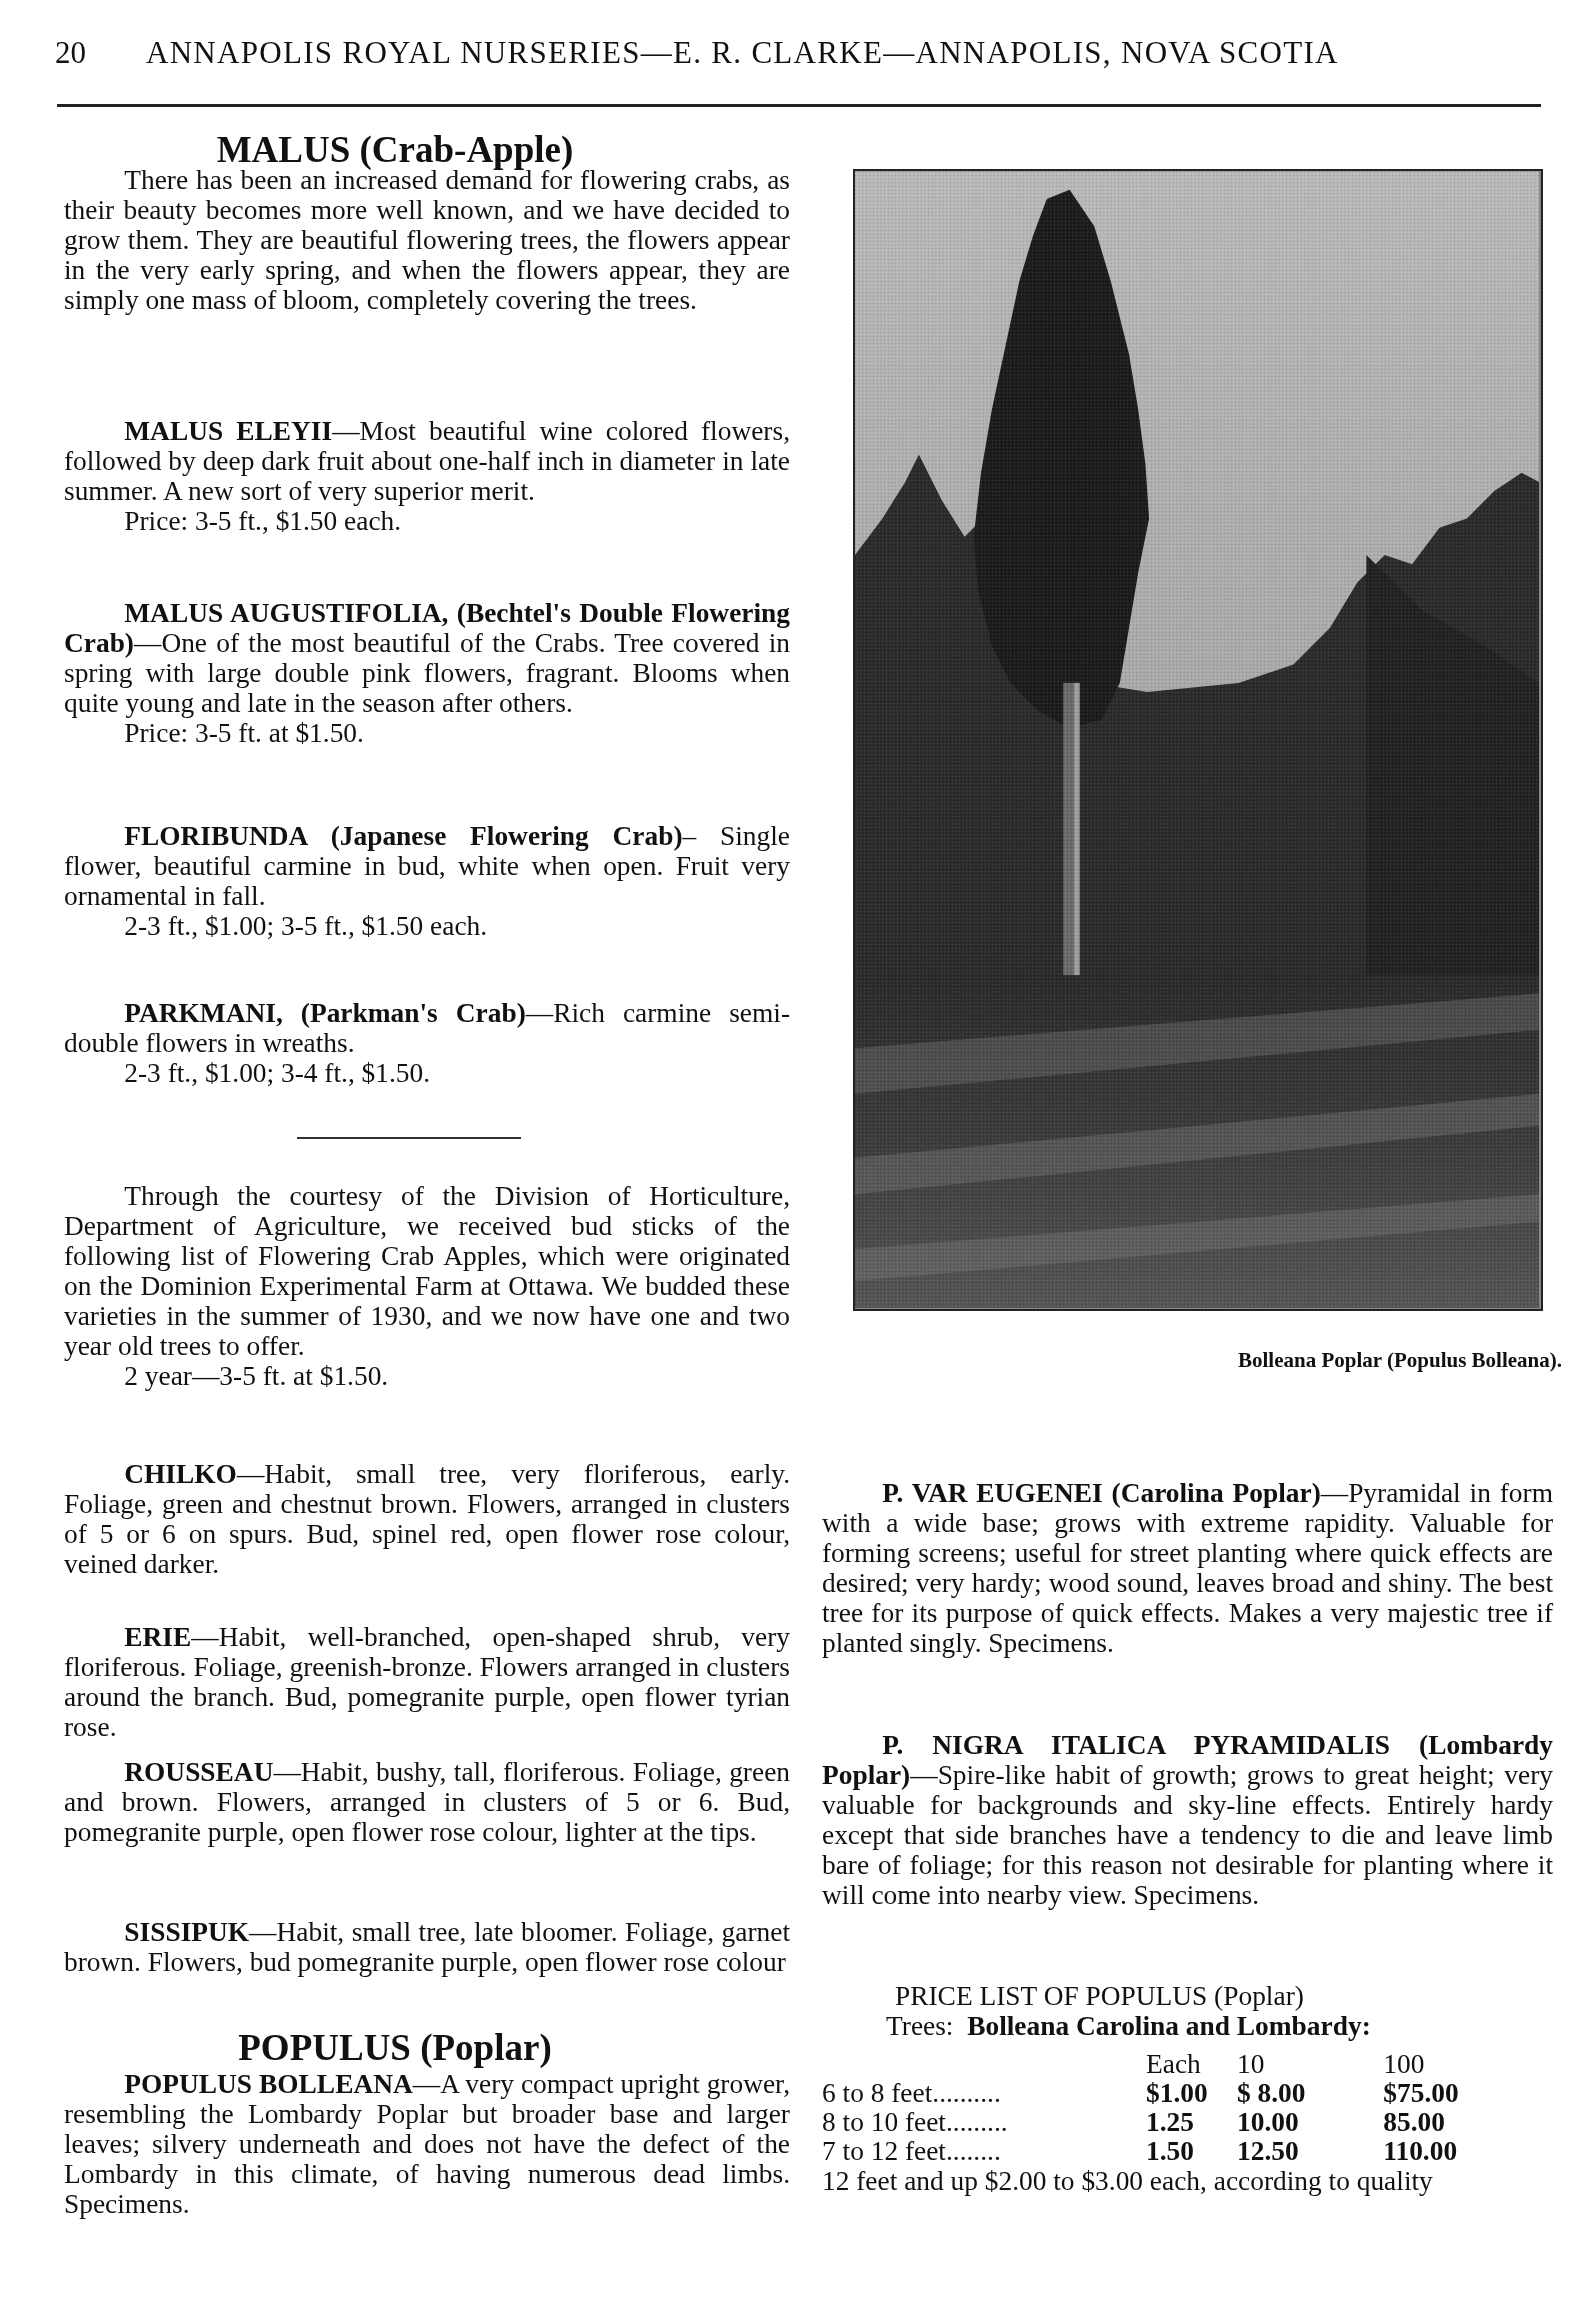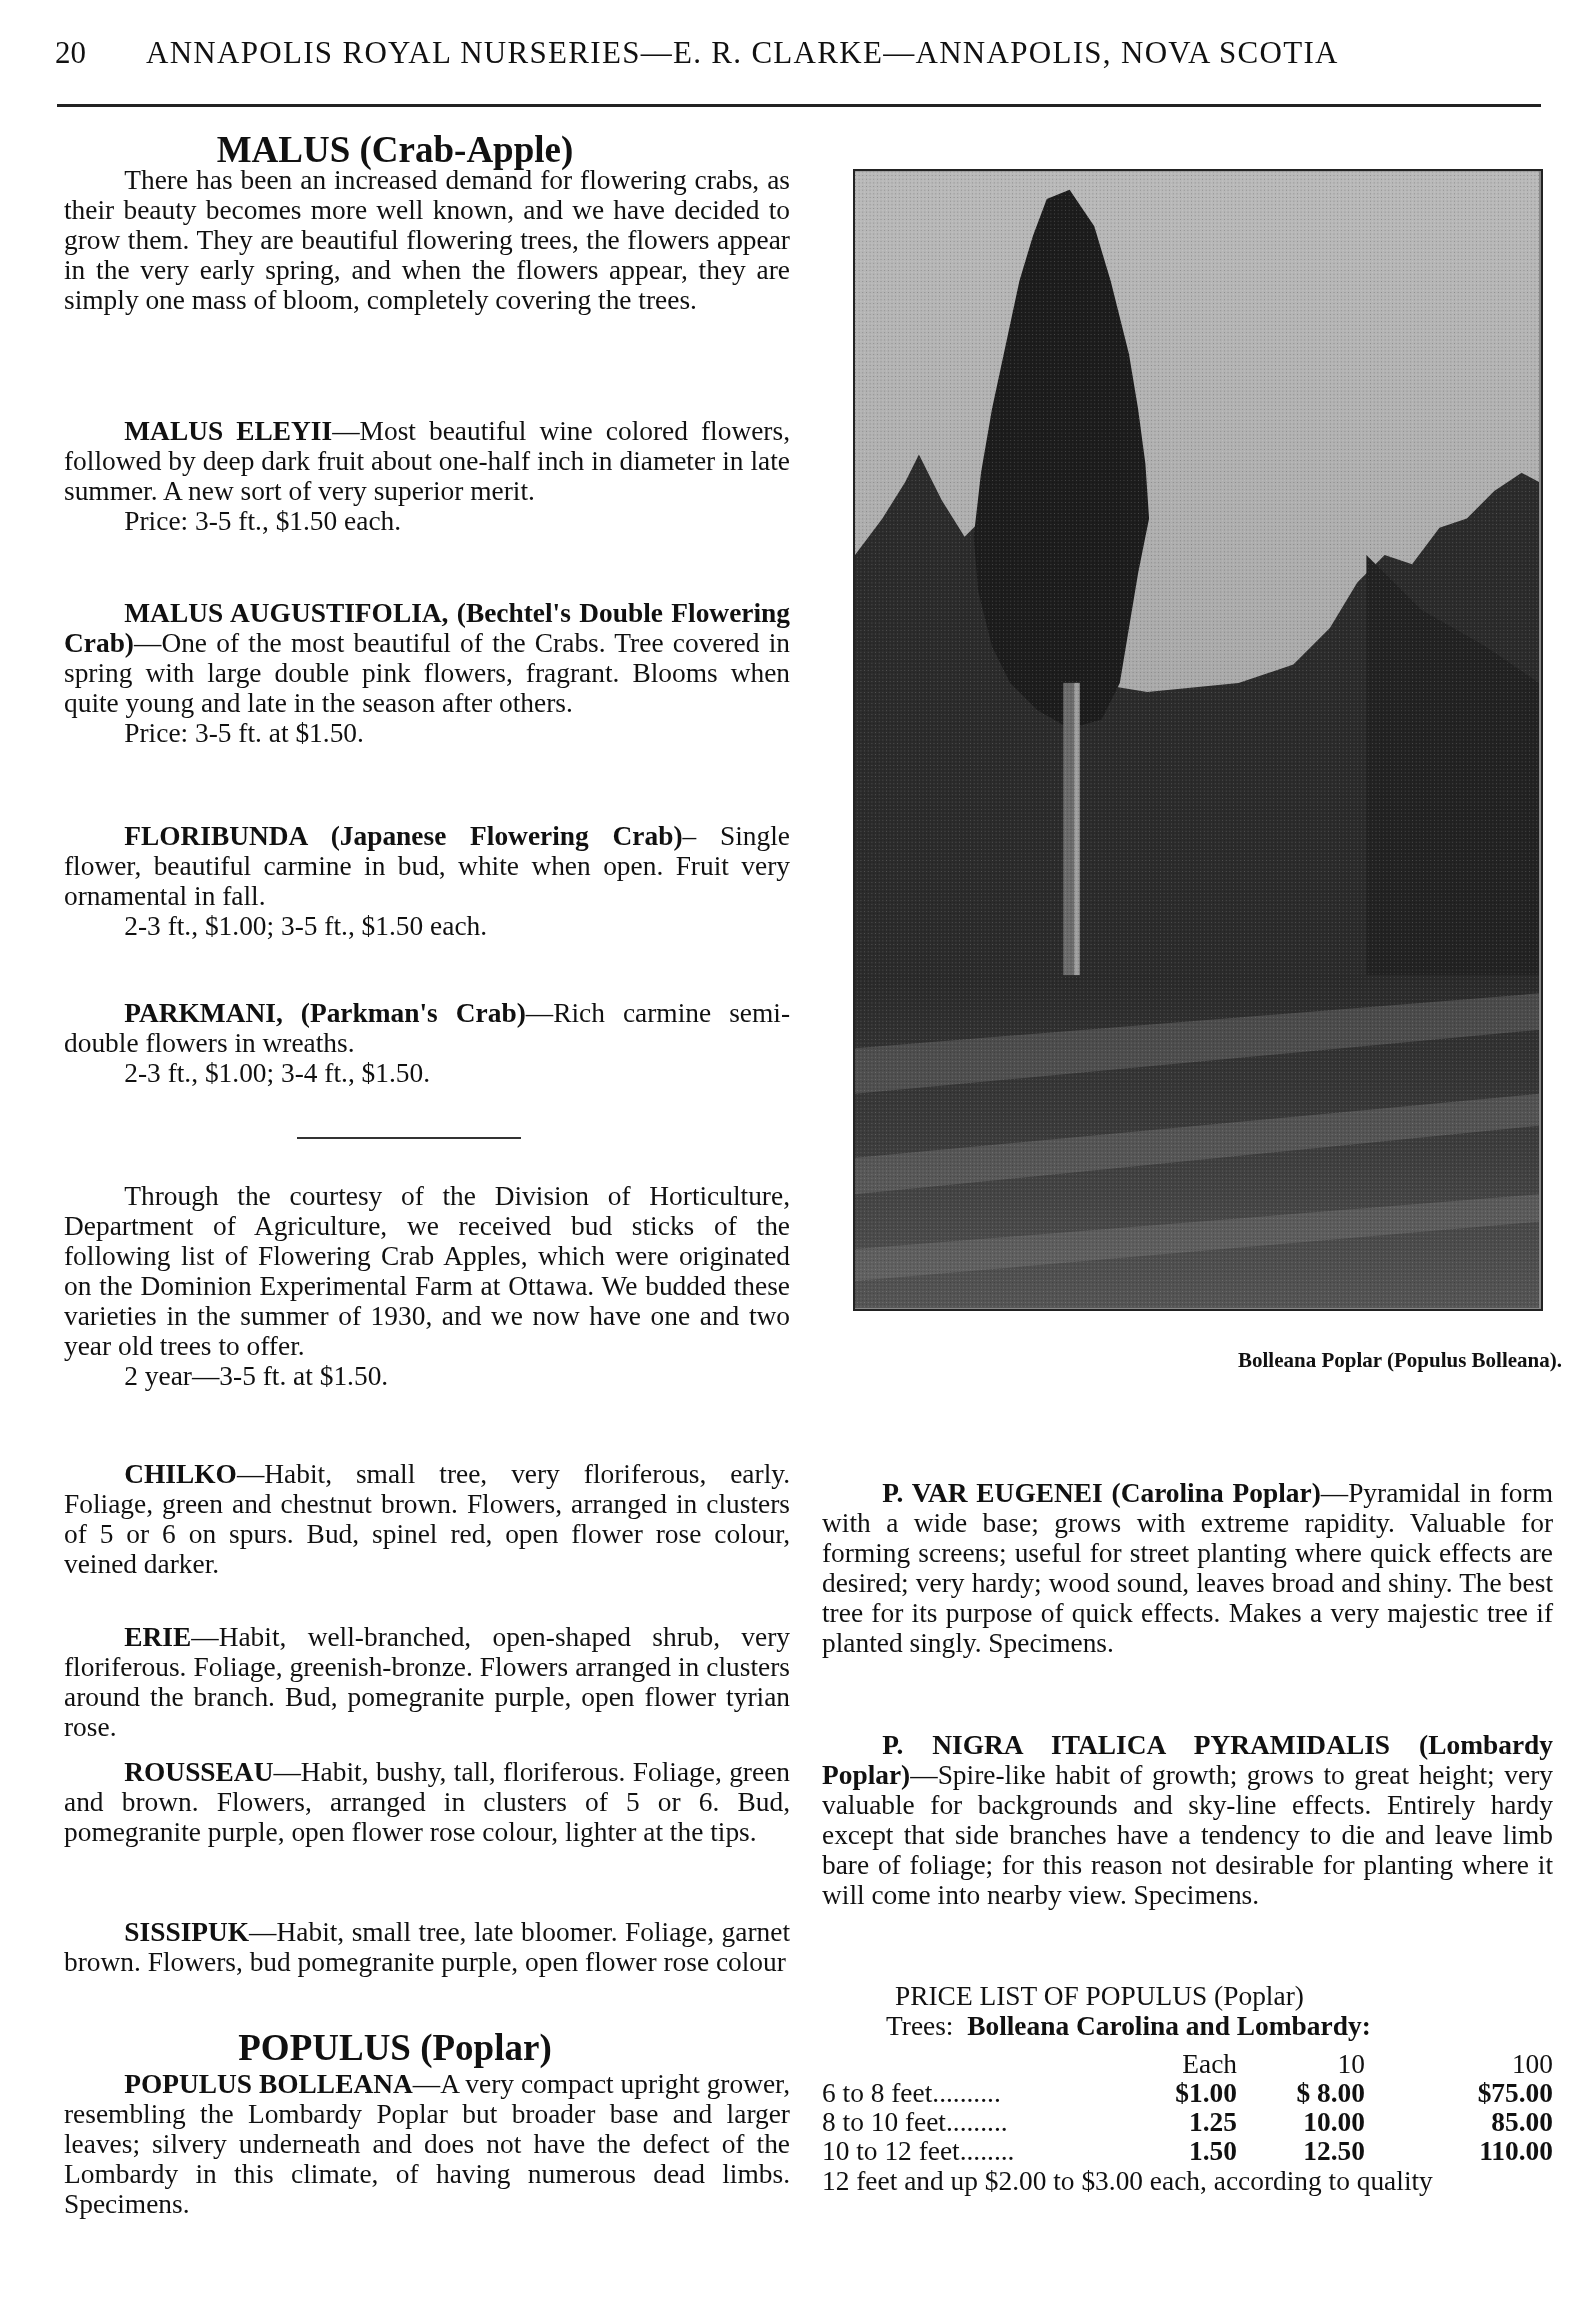--- a/index.html
+++ b/index.html
@@ -23,21 +23,21 @@
 
   .short-rule { left: 297px; top: 1137px; width: 224px; height: 1.8px; background: #333; }
 
   .photo { left: 853px; top: 169px; width: 690px; height: 1142px; border: 2.7px solid #222; box-sizing: border-box;
            background: #888; overflow: hidden; }
   .caption { left: 822px; top: 1348px; width: 740px; text-align: right; font-size: 20px; line-height: 24px; font-weight: bold; }
   .caption .c1 { font-size: 21px; }
 
   table.prices { border-collapse: collapse; font-size: 27.4px; }
   table.prices td { padding: 0; line-height: 29px; white-space: nowrap; }
-  table.prices td.num { text-align: right; }
+  table.prices td.num { }
 </style>
 </head>
 <body>
 
 <div class="abs page-no">20</div>
 <div class="abs running-head">ANNAPOLIS ROYAL NURSERIES—E. R. CLARKE—ANNAPOLIS, NOVA SCOTIA</div>
 <div class="abs head-rule"></div>
 
 <div class="abs col left" style="top:135px;">
   <p class="section-title" style="padding-right:64px;">MALUS (Crab-Apple)</p>
@@ -154,21 +154,21 @@
       <td class="num b" style="padding-right:18.3px;">$ 8.00</td>
       <td class="num b">$75.00</td>
     </tr>
     <tr>
       <td>8 to 10 feet.........</td>
       <td class="num b">1.25</td>
       <td class="num b" style="padding-right:18.3px;">10.00</td>
       <td class="num b">85.00</td>
     </tr>
     <tr>
-      <td>10 to 12 feet........</td>
+      <td>7 to 12 feet........</td>
       <td class="num b">1.50</td>
       <td class="num b" style="padding-right:18.3px;">12.50</td>
       <td class="num b">110.00</td>
     </tr>
   </tbody>
     </table>
   <p>12 feet and up $2.00 to $3.00 each, according to quality</p>
 </div>
 
 

